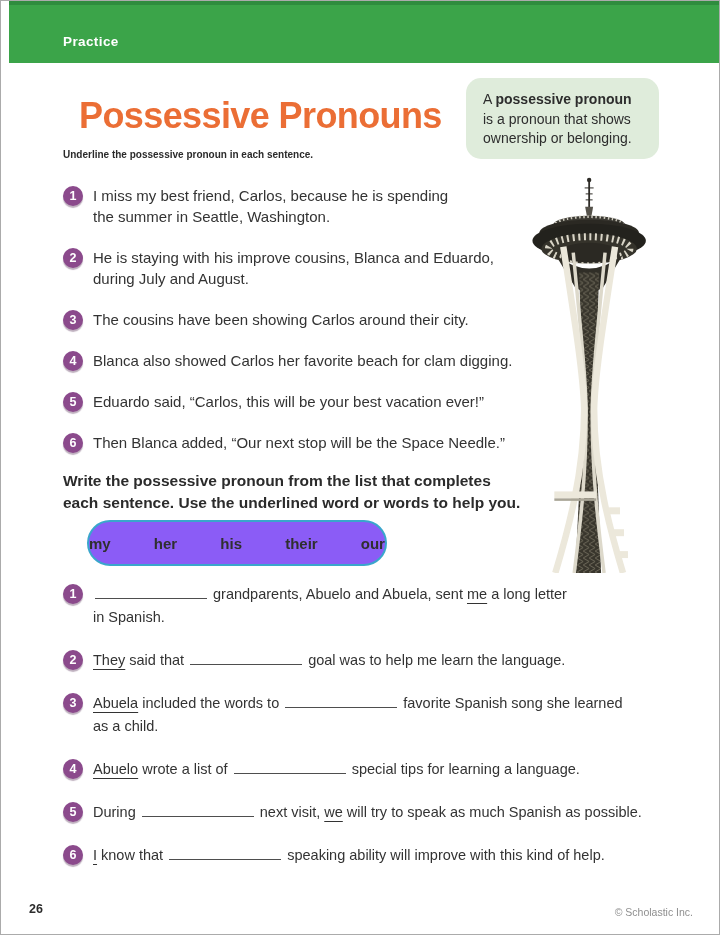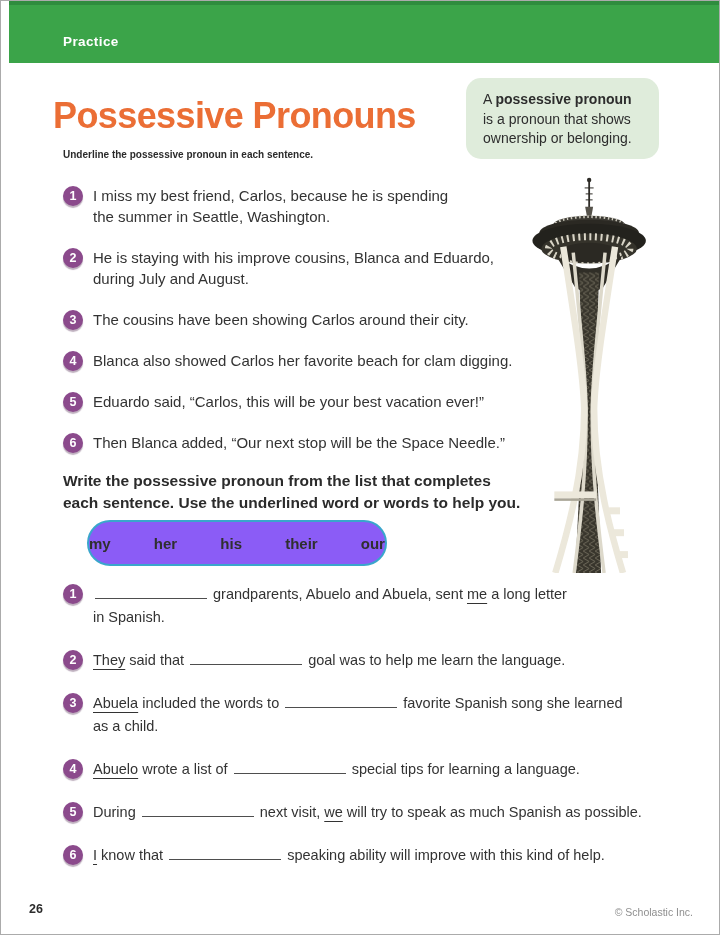--- a/index.html
+++ b/index.html
@@ -6,21 +6,21 @@
   .page {
     position:relative; width:720px; height:935px; box-sizing:border-box;
     background:#ffffff; border:1px solid #ababab; overflow:hidden;
     font-family:"Liberation Sans", sans-serif; color:#333;
   }
   
   .header-bar { position:absolute; left:8px; right:0; top:0; height:62px; background:#3ba449; }
   .header-top-strip { position:absolute; left:0; right:0; top:0; height:4px; background:#2f8c3e; }
   .practice-label { position:absolute; left:54px; bottom:14px; color:#fff; font-weight:bold; font-size:13.5px; letter-spacing:0.4px; }
   
-  .page-title { position:absolute; left:52px; top:94px; font-size:36px; font-weight:bold; letter-spacing:-0.6px; color:#eb6e35; }
+  .page-title { position:absolute; left:78px; top:94px; font-size:36px; font-weight:bold; letter-spacing:-0.6px; color:#eb6e35; }
   .info-box {
     position:absolute; left:465px; top:77px; width:193px; height:81px; box-sizing:border-box;
     background:#dfecdb; border-radius:15px; padding:12px 20px 0 17px;
     font-size:14px; line-height:19.5px; color:#2d2d2d;
   }
   .info-box b { font-weight:bold; }
   
   .instruction-a { position:absolute; left:62px; top:148px; font-size:10px; font-weight:bold; color:#2b2b2b; }
   .instruction-b { position:absolute; left:62px; top:469px; font-size:15.5px; font-weight:bold; line-height:22px; color:#2b2b2b; }
   

